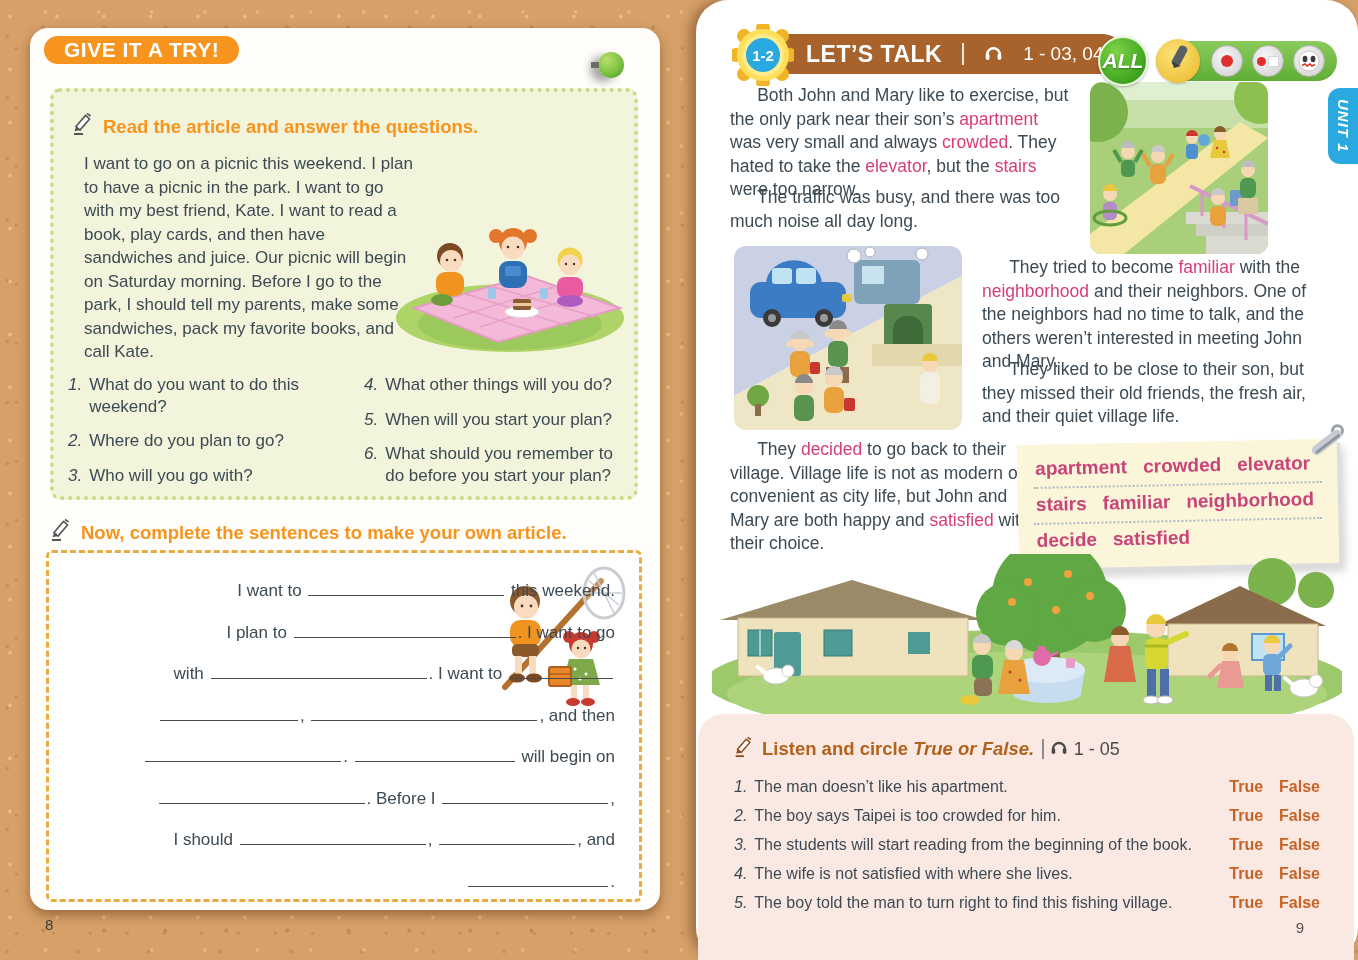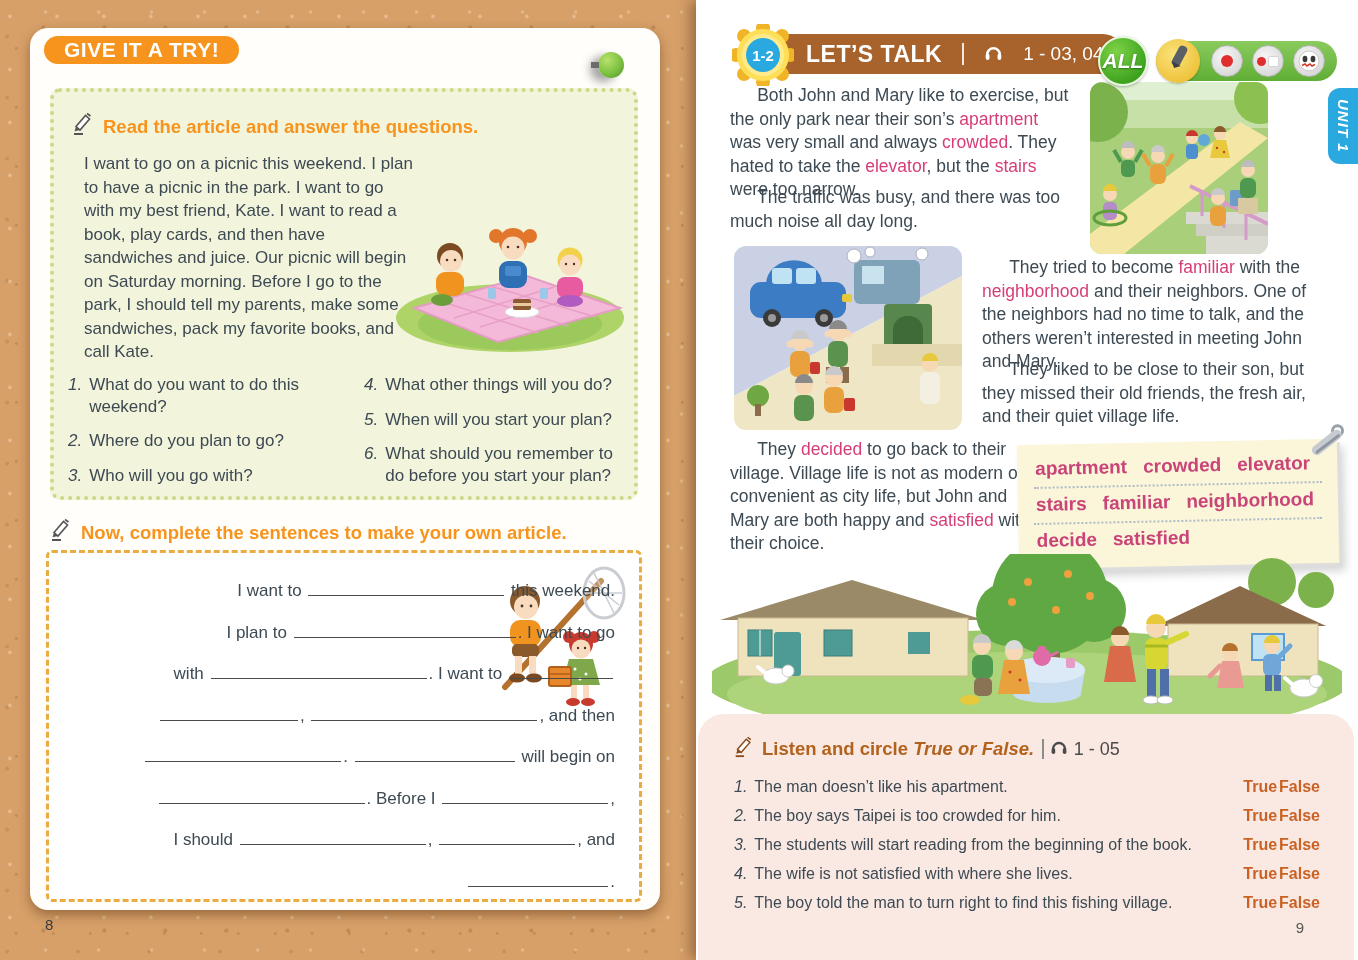--- a/index.html
+++ b/index.html
@@ -36,21 +36,21 @@
   .write-head{position:absolute;left:18px;top:490px;}
   .fill-box{position:absolute;left:16px;top:522px;width:590px;height:346px;background:#fff;
     border:3px dashed #EAAC41;border-radius:6px;}
   .fill-lines{position:absolute;left:26px;top:26px;right:24px;font-size:17px;}
   .fill-line{margin-bottom:17.5px;line-height:24px;white-space:nowrap;text-align:right;}
   .blank{display:inline-block;border-bottom:1.5px solid #4A4A4A;height:13px;margin:0 2px;}
   .net-kids{position:absolute;right:6px;top:8px;width:180px;height:155px;}
   .pgnum-left{position:absolute;left:45px;top:916px;font-size:15px;color:#3a3a3a;}
   
   .right-page{position:absolute;left:696px;top:0;width:662px;height:960px;background:#fff;
-    box-shadow:-6px 0 12px rgba(60,28,4,.38);}
+    box-shadow:-6px 0 12px rgba(60,28,4,.38);border-radius:32px;}
   .flower{position:absolute;left:36px;top:24px;width:62px;height:62px;z-index:3;}
   .title-bar{position:absolute;left:62px;top:34px;height:40px;border-radius:20px;background:#A8622B;
     display:flex;align-items:center;color:#fff;padding:0 20px 0 48px;gap:20px;z-index:2;}
   .title-bar .ttl{font-weight:bold;font-size:23px;letter-spacing:.5px;}
   .vdiv{width:2px;height:22px;background:rgba(255,255,255,.85);}
   .track{font-size:19px;}
   .toolbar{position:absolute;left:402px;top:36px;display:flex;align-items:center;z-index:2;}
   .all-badge{width:46px;height:46px;border-radius:50%;display:flex;align-items:center;justify-content:center;
     background:radial-gradient(circle at 35% 30%, #7ED348, #3FA41F 70%, #2E8A14);
     border:2px solid #E7F5DC;box-shadow:0 1px 3px rgba(0,0,0,.3);margin-right:8px;}
@@ -91,21 +91,21 @@
     border-radius:26px 26px 0 0;}
   .listen-head{position:absolute;left:34px;top:22px;display:flex;align-items:center;gap:8px;}
   .listen-txt{color:#B2621C;font-weight:bold;font-size:18.5px;}
   .listen-it{font-style:italic;}
   .listen-audio{display:flex;align-items:center;gap:6px;color:#4A4A4A;font-size:18px;}
   .listen-audio .vdiv{background:#8c8c8c;height:20px;width:1.5px;}
   .tf-list{position:absolute;left:36px;top:58px;right:34px;}
   .tf-row{display:flex;align-items:baseline;font-size:16px;line-height:29px;}
   .tf-num{font-style:italic;margin-right:7px;}
   .tf-text{flex:1;}
-  .tf-opt{font-weight:bold;color:#C96224;margin-left:2px;}
+  .tf-opt{font-weight:bold;color:#C96224;margin-left:16px;}
   .pgnum-right{position:absolute;right:50px;bottom:24px;font-size:15px;color:#555;}
   .hp-icon{display:inline-block;}
 </style>
 </head>
 <body>
 
 <div class="spread">
 
   <div class="left-card">
     <div class="try-badge">GIVE IT A TRY!</div>

